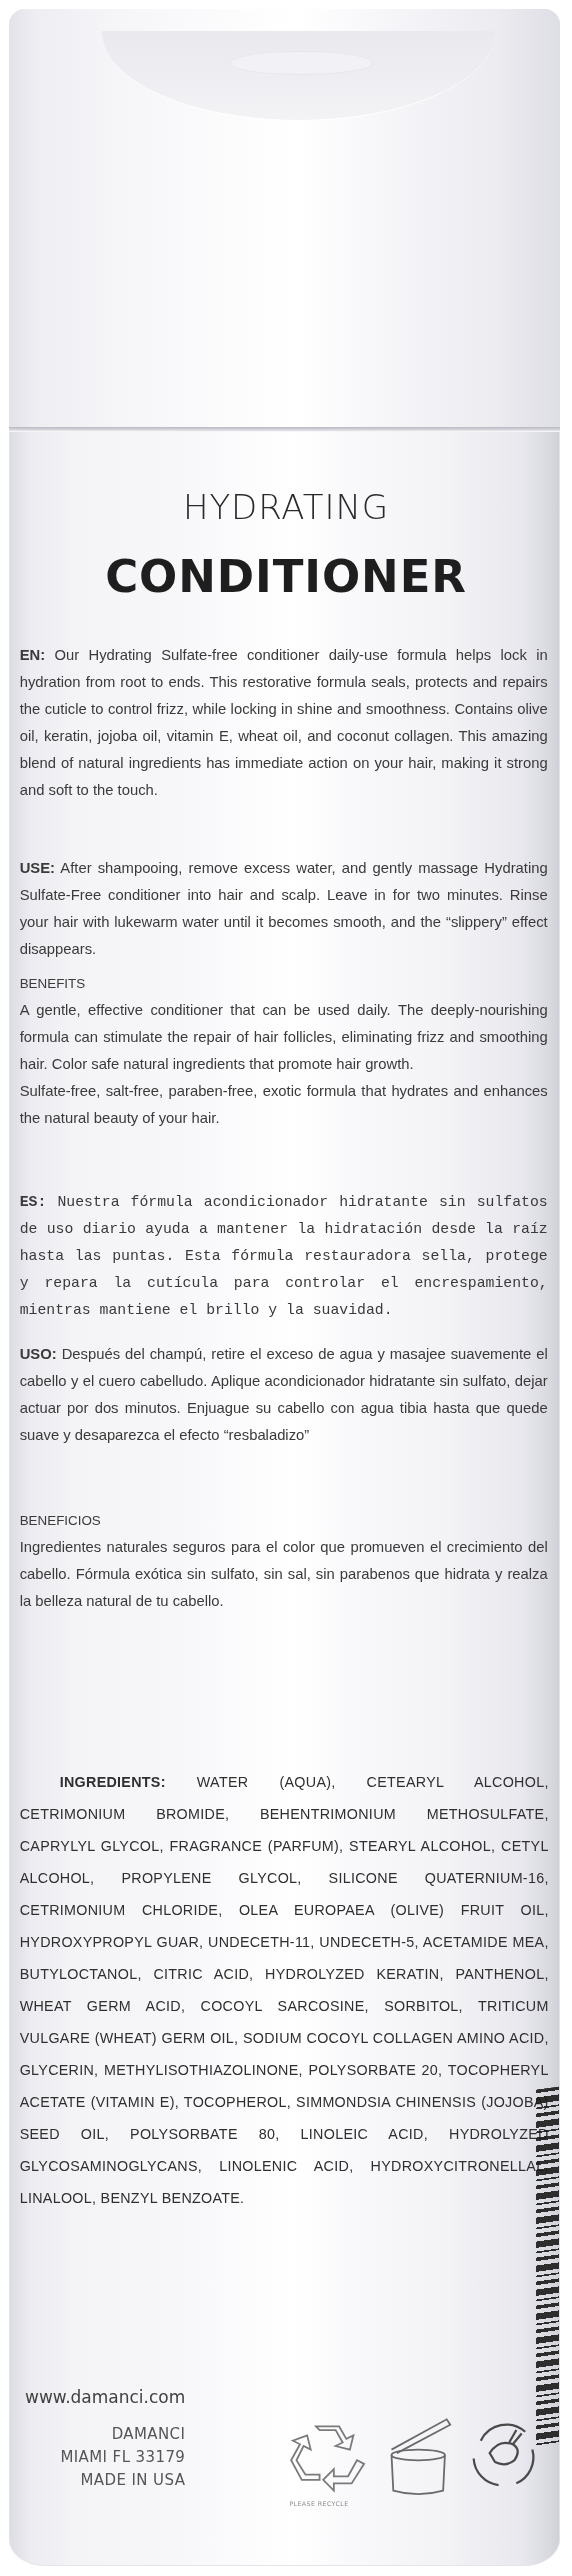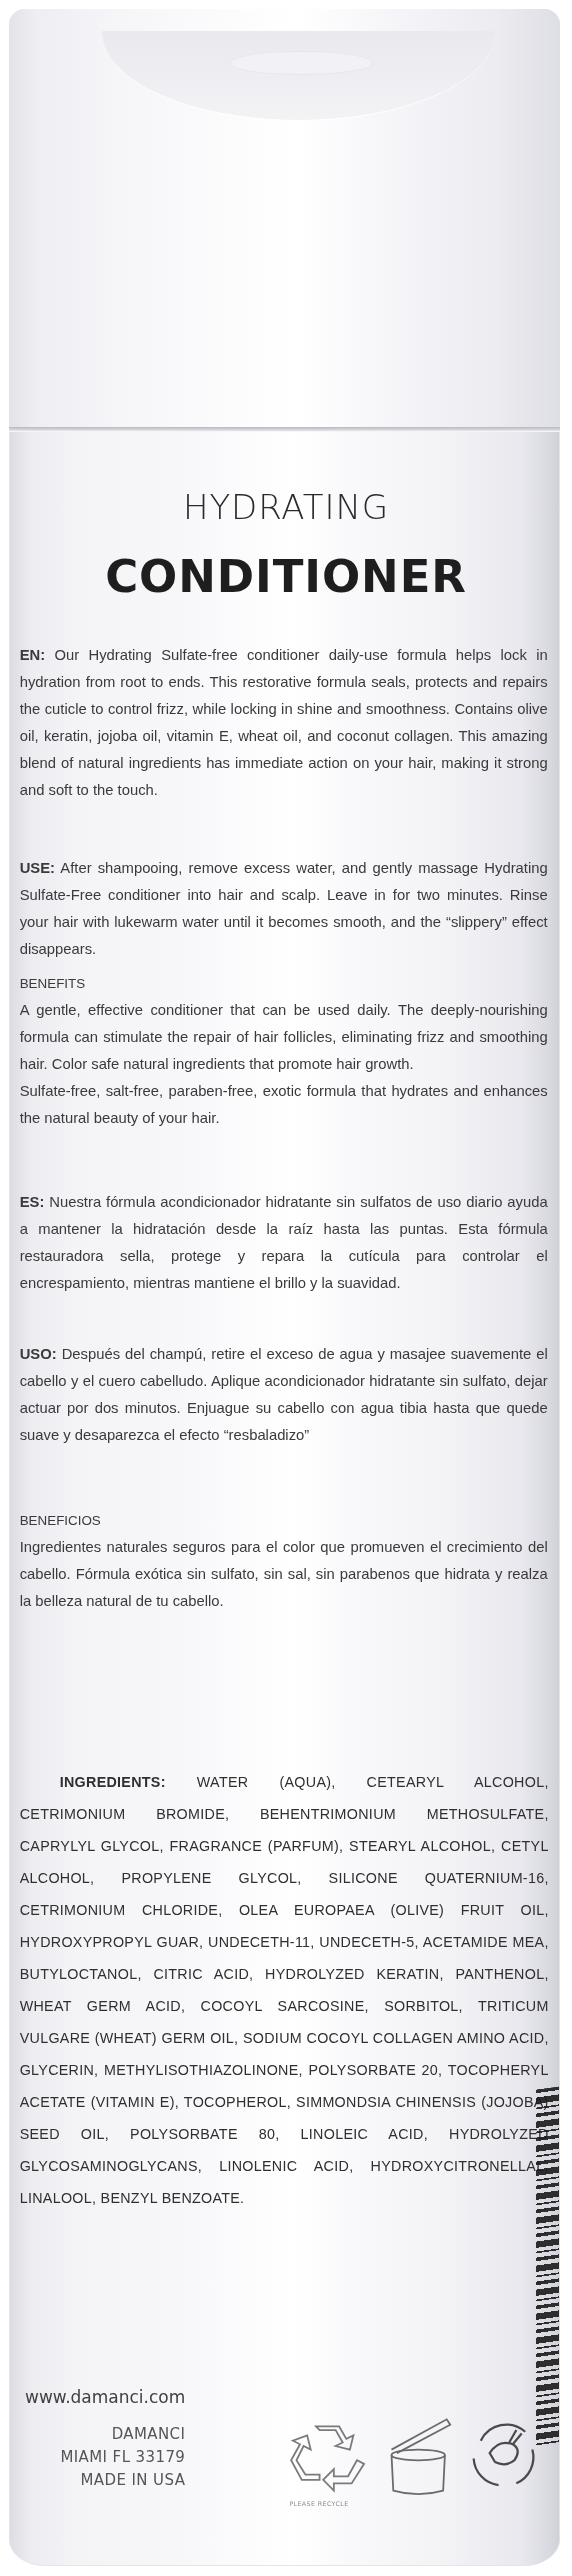--- a/index.html
+++ b/index.html
@@ -109,21 +109,21 @@
   <span class="lead">USE:</span>
   <span>After shampooing, remove excess water, and gently massage Hydrating Sulfate-Free conditioner into hair and scalp. Leave in for two minutes. Rinse your hair with lukewarm water until it becomes smooth, and the “slippery” effect disappears.</span>
 </div>
 
 <div class="para" style="top:970px;">
   <div class="heading">BENEFITS</div>
   <div>A gentle, effective conditioner that can be used daily. The deeply-nourishing formula can stimulate the repair of hair follicles, eliminating frizz and smoothing hair. Color safe natural ingredients that promote hair growth.</div>
   <div>Sulfate-free, salt-free, paraben-free, exotic formula that hydrates and enhances the natural beauty of your hair.</div>
 </div>
 
-<div class="para" style="top:1189px;">
+<div class="para" style="top:1189px;font-family:Liberation Mono, monospace;">
   <span class="lead">ES:</span>
   <span>Nuestra fórmula acondicionador hidratante sin sulfatos de uso diario ayuda a mantener la hidratación desde la raíz hasta las puntas. Esta fórmula restauradora sella, protege y repara la cutícula para controlar el encrespamiento, mientras mantiene el brillo y la suavidad.</span>
 </div>
 
 <div class="para" style="top:1341px;">
   <span class="lead">USO:</span>
   <span>Después del champú, retire el exceso de agua y masajee suavemente el cabello y el cuero cabelludo. Aplique acondicionador hidratante sin sulfato, dejar actuar por dos minutos. Enjuague su cabello con agua tibia hasta que quede suave y desaparezca el efecto “resbaladizo”</span>
 </div>
 
 <div class="para" style="top:1507px;">

